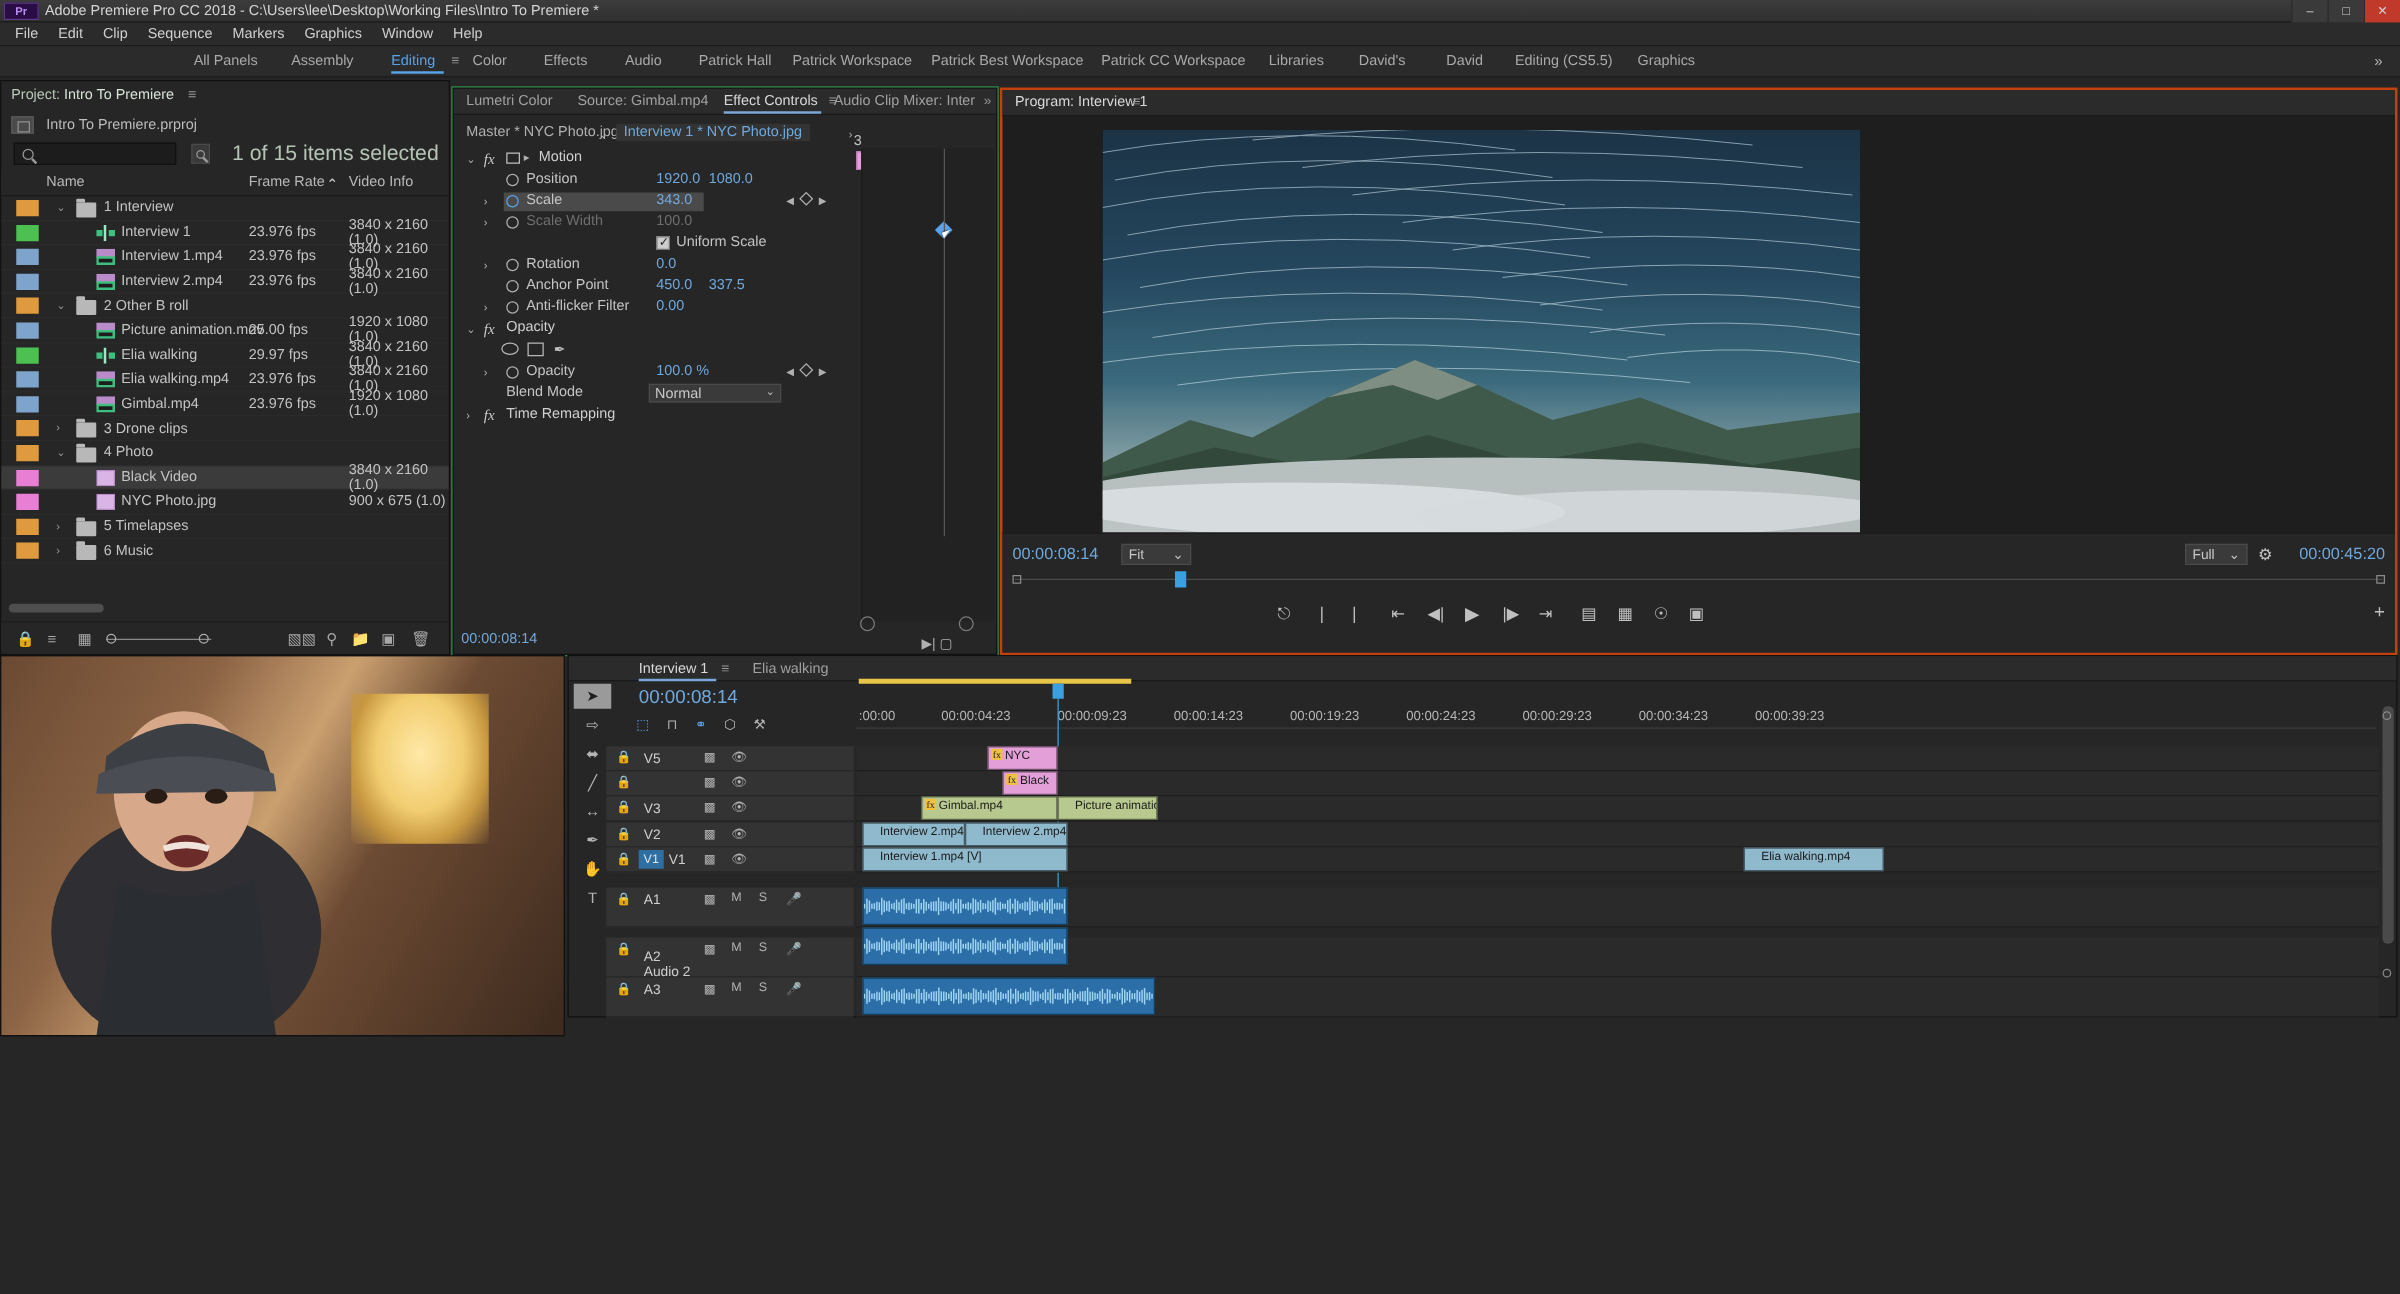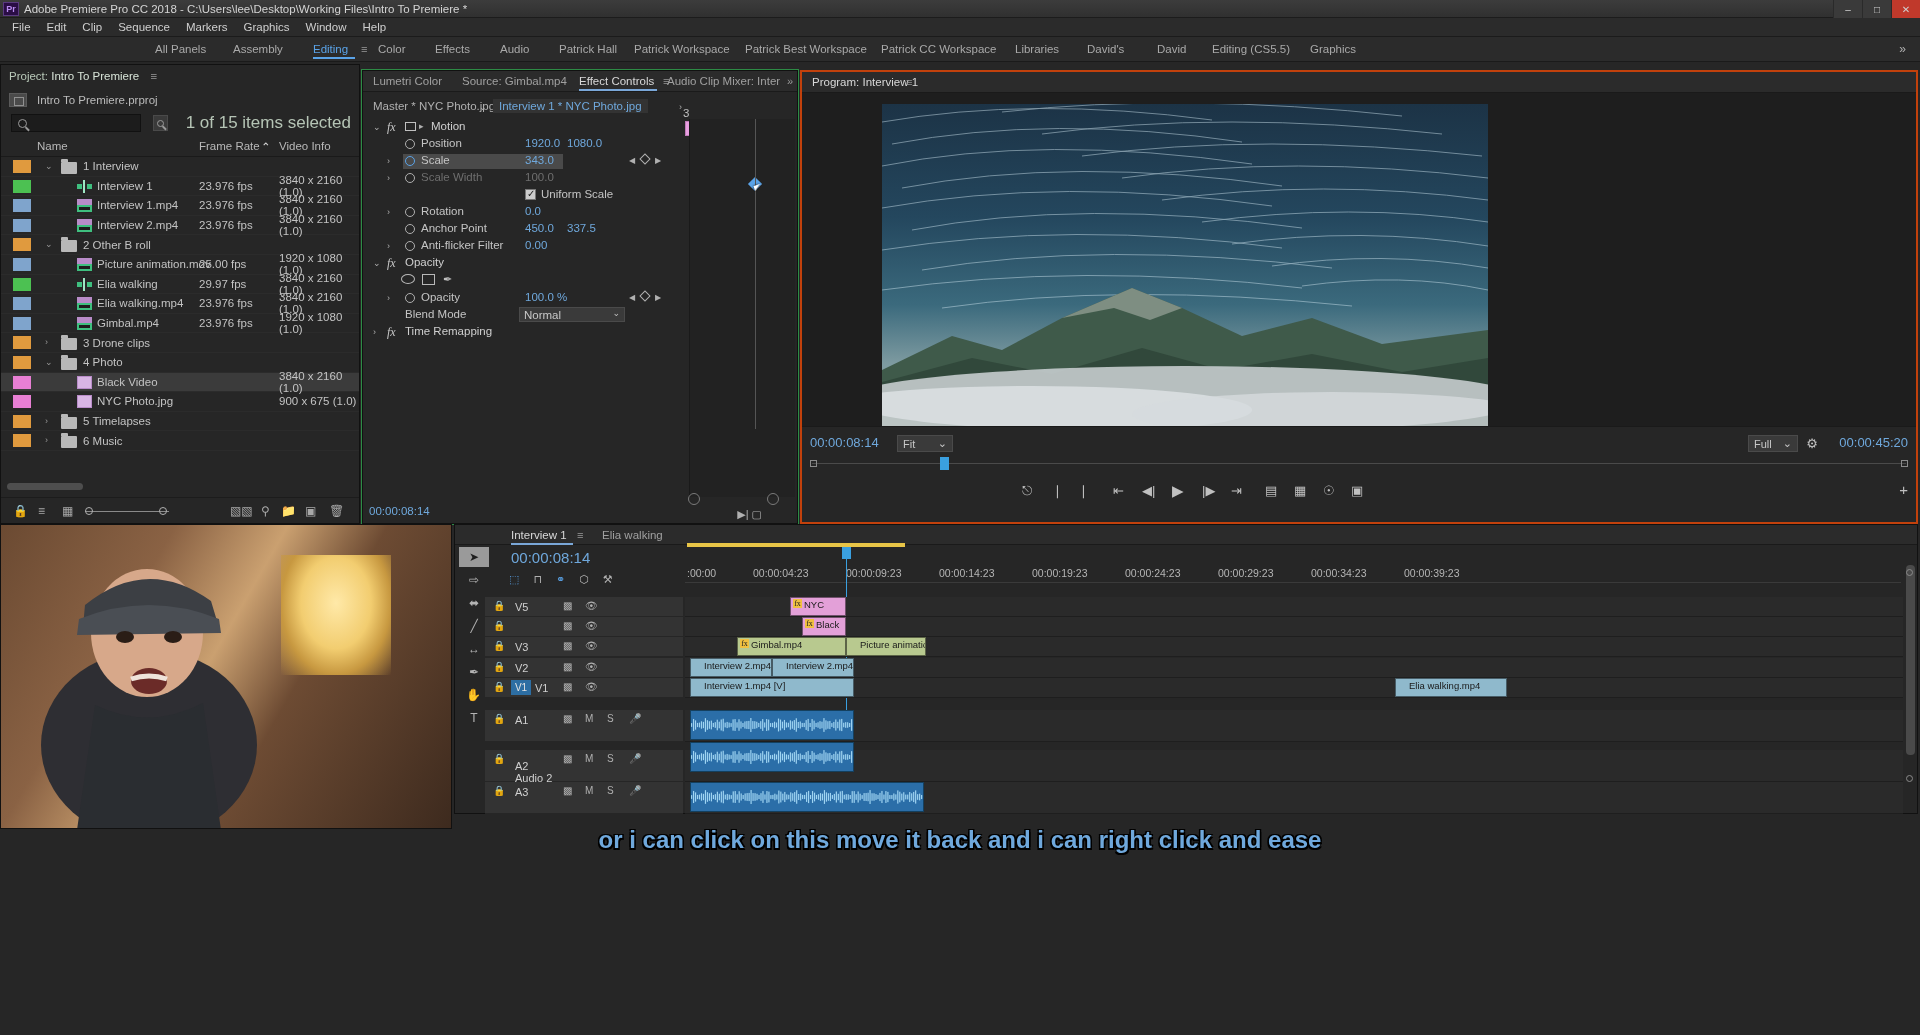--- a/index.html
+++ b/index.html
@@ -12,21 +12,21 @@
   }
   .app{ position:relative; width:1920px; height:1035px; background:#262626; }
 
   
   .titlebar{
     height:18px; background:linear-gradient(#3c3c3c,#303030);
     display:flex; align-items:center; border-bottom:1px solid #1c1c1c;
     position:relative;
   }
   .pr-logo{
-    width:16px;height:14px;margin:0 5px 0 3px;background:#2a0d45;
+    width:28px;height:14px;margin:0 5px 0 3px;background:#2a0d45;
     color:#b98cf0;font-size:9px;font-weight:bold;display:flex;
     align-items:center;justify-content:center;border:1px solid #5a3a80;
   }
   .title-text{ font-size:11.5px; color:#d4d4d4; white-space:nowrap; }
   .win-btns{ position:absolute; right:0; top:0; height:18px; display:flex; }
   .win-btn{ width:29px;height:18px;display:flex;align-items:center;justify-content:center;
             color:#d0d0d0;font-size:10px;background:#3a3a3a;border-left:1px solid #2a2a2a;}
   .win-btn.close{ background:#c0392b; }
 
   
@@ -1115,16 +1115,15 @@
             <rect x="232" y="12.869984050554862" width="1.2" height="4.2600318988902774" fill="#9fd4f2"></rect>
           </svg>
         </div>
       </div>
 
     <div class="scrollbar-v" style="top:40px;height:190px"></div>
     <div class="dot" style="right:4px;top:44px"></div>
     <div class="dot" style="right:4px;top:250px"></div>
   </div>
 
-  <div class="sub sub2">or i can click on this move it back and i can right click and ease</div>
 
   <div class="cursor" style="left:754px;top:184px"></div>
 </div>
 
 </body></html>

